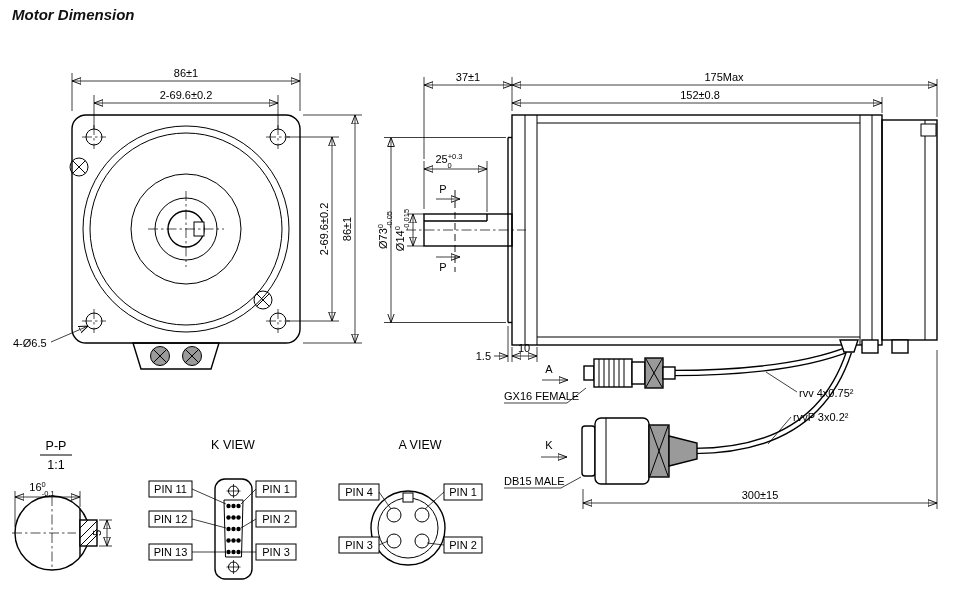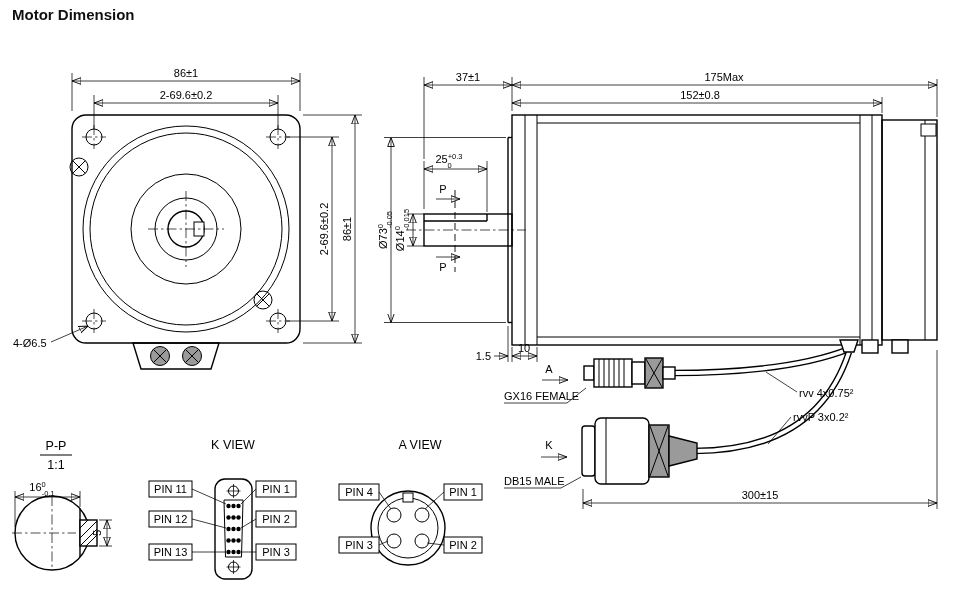--- a/index.html
+++ b/index.html
@@ -1,18 +1,18 @@
 <!DOCTYPE html>
 <html><head>
 <meta charset="utf-8">
 <style>
   html,body{margin:0;padding:0;background:#fff;}
   #stage{position:relative;width:978px;height:598px;background:#fff;overflow:hidden;
          font-family:"Liberation Sans",sans-serif;}
-  #page-title{position:absolute;left:12px;top:6px;font-size:15px;font-weight:700;color:#111;}
+  #page-title{position:absolute;left:12px;top:6px;font-size:15px;font-weight:700;color:#111;font-style:italic;}
   svg{position:absolute;left:0;top:0;}
   svg line,svg path,svg rect,svg circle,svg polygon{stroke:#000;fill:none;}
   .ol{stroke-width:1.4;}
   .th{stroke-width:1;}
   .dl{stroke-width:0.75;}
   .cl{stroke-width:0.7;stroke-dasharray:10 3 2.5 3;}
   .dsh{stroke-width:0.9;stroke-dasharray:7 4;}
   .wf{fill:#fff;}
   .gf{fill:#9a9a9a;}
   .cable-o{stroke-width:6.5;}

